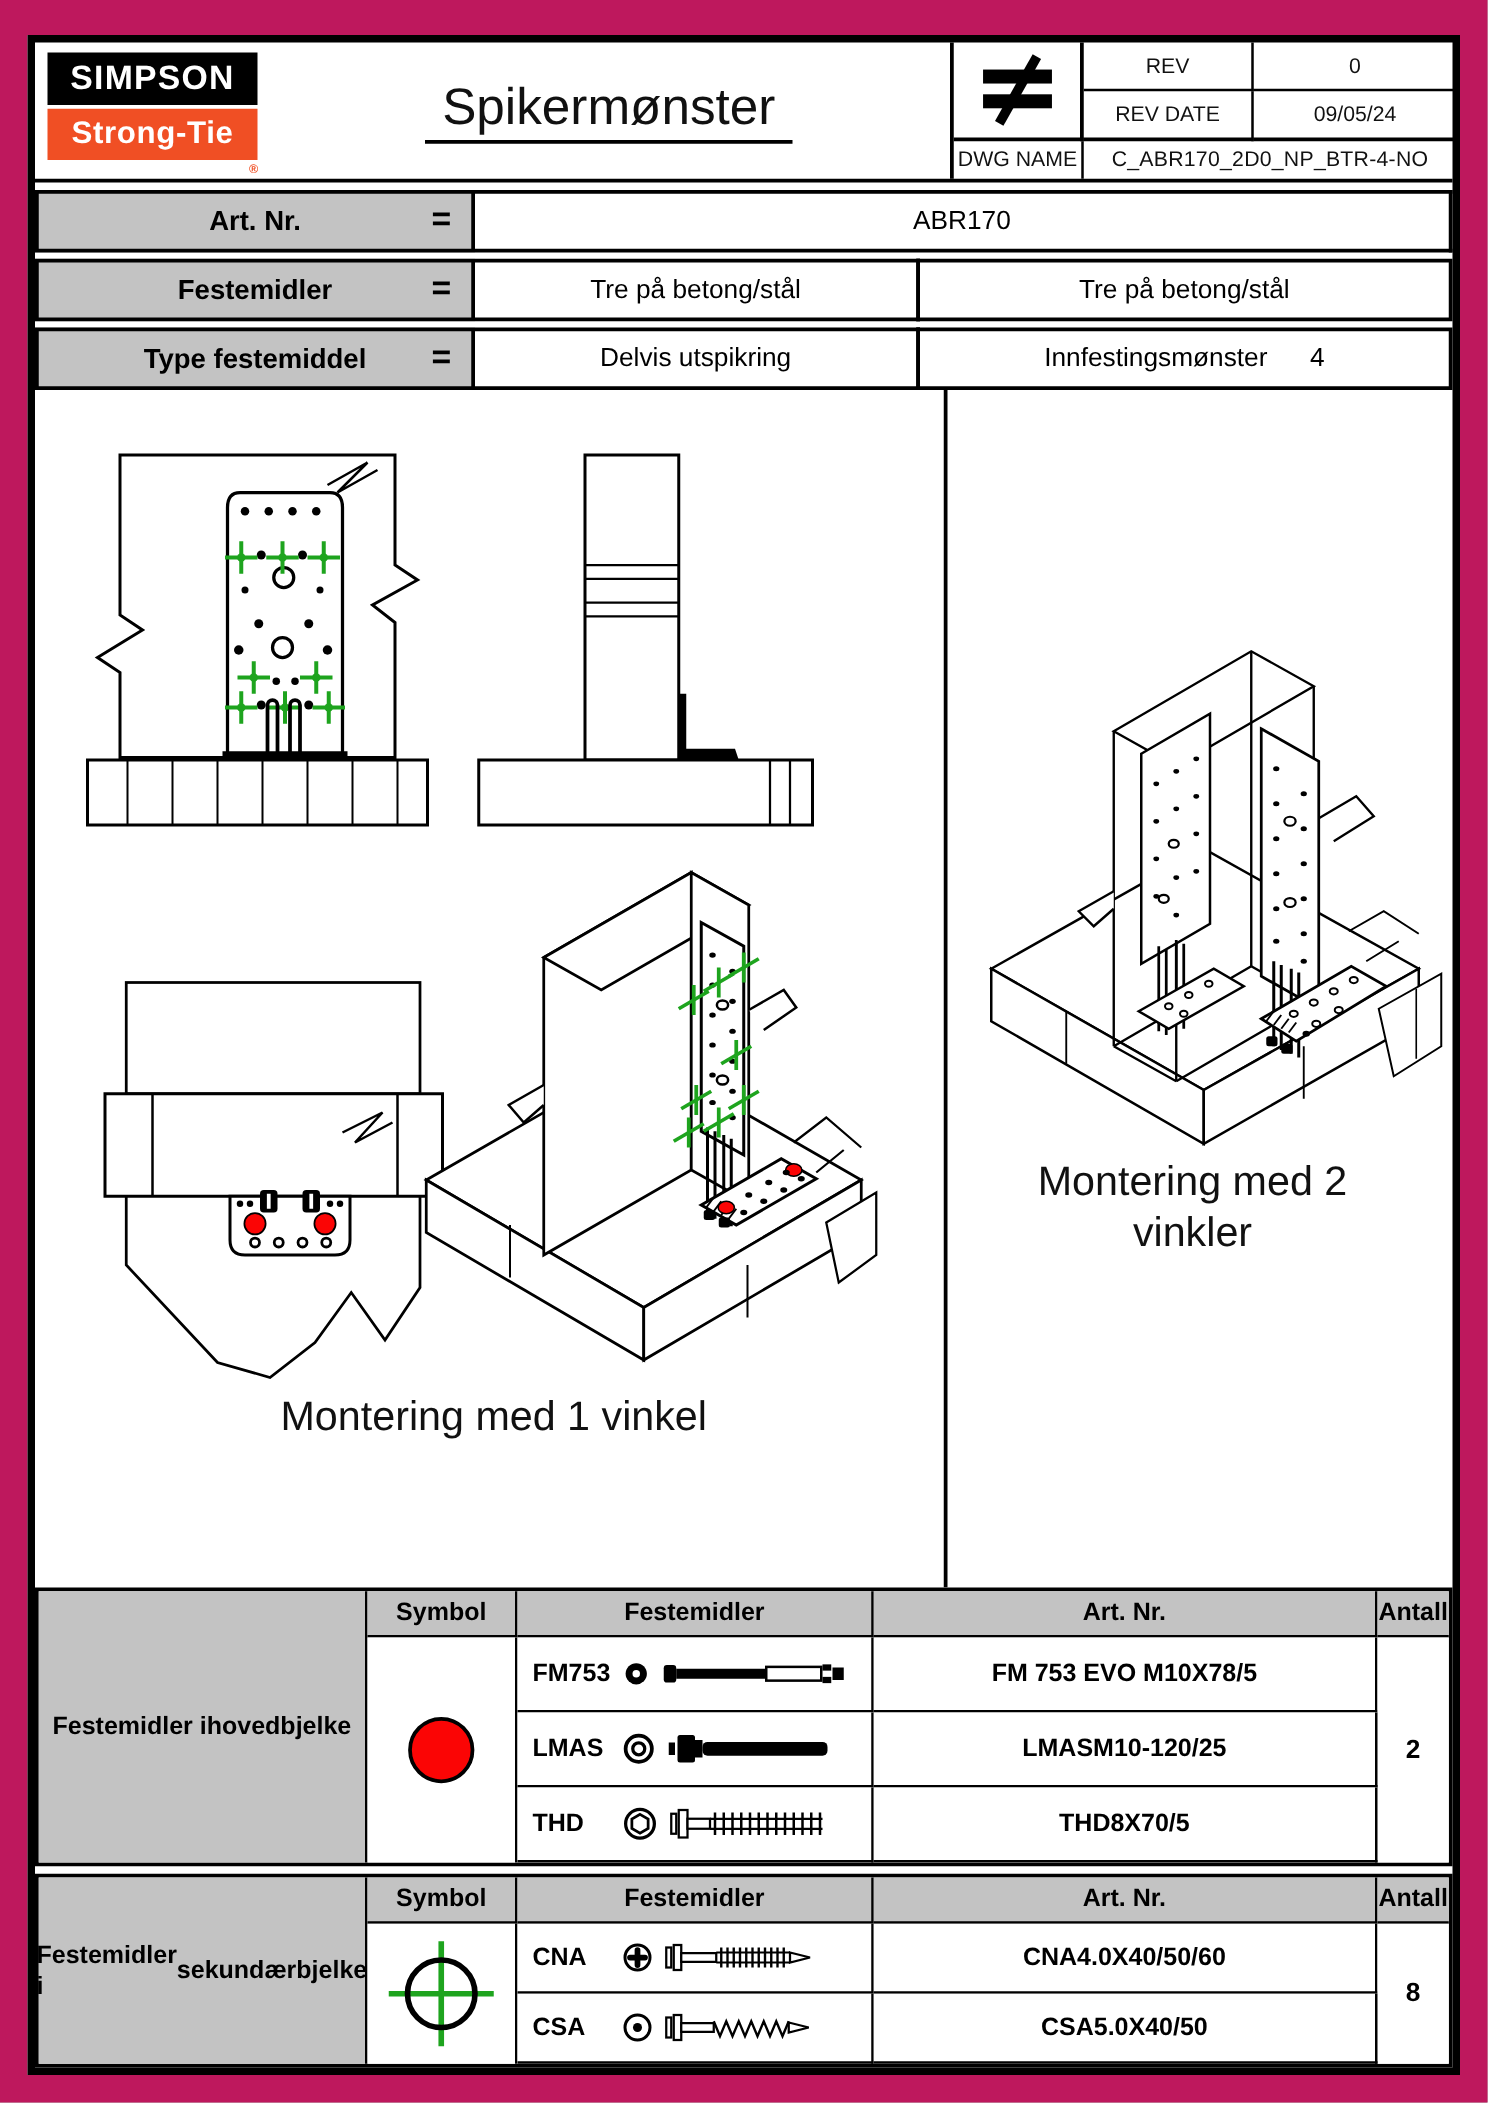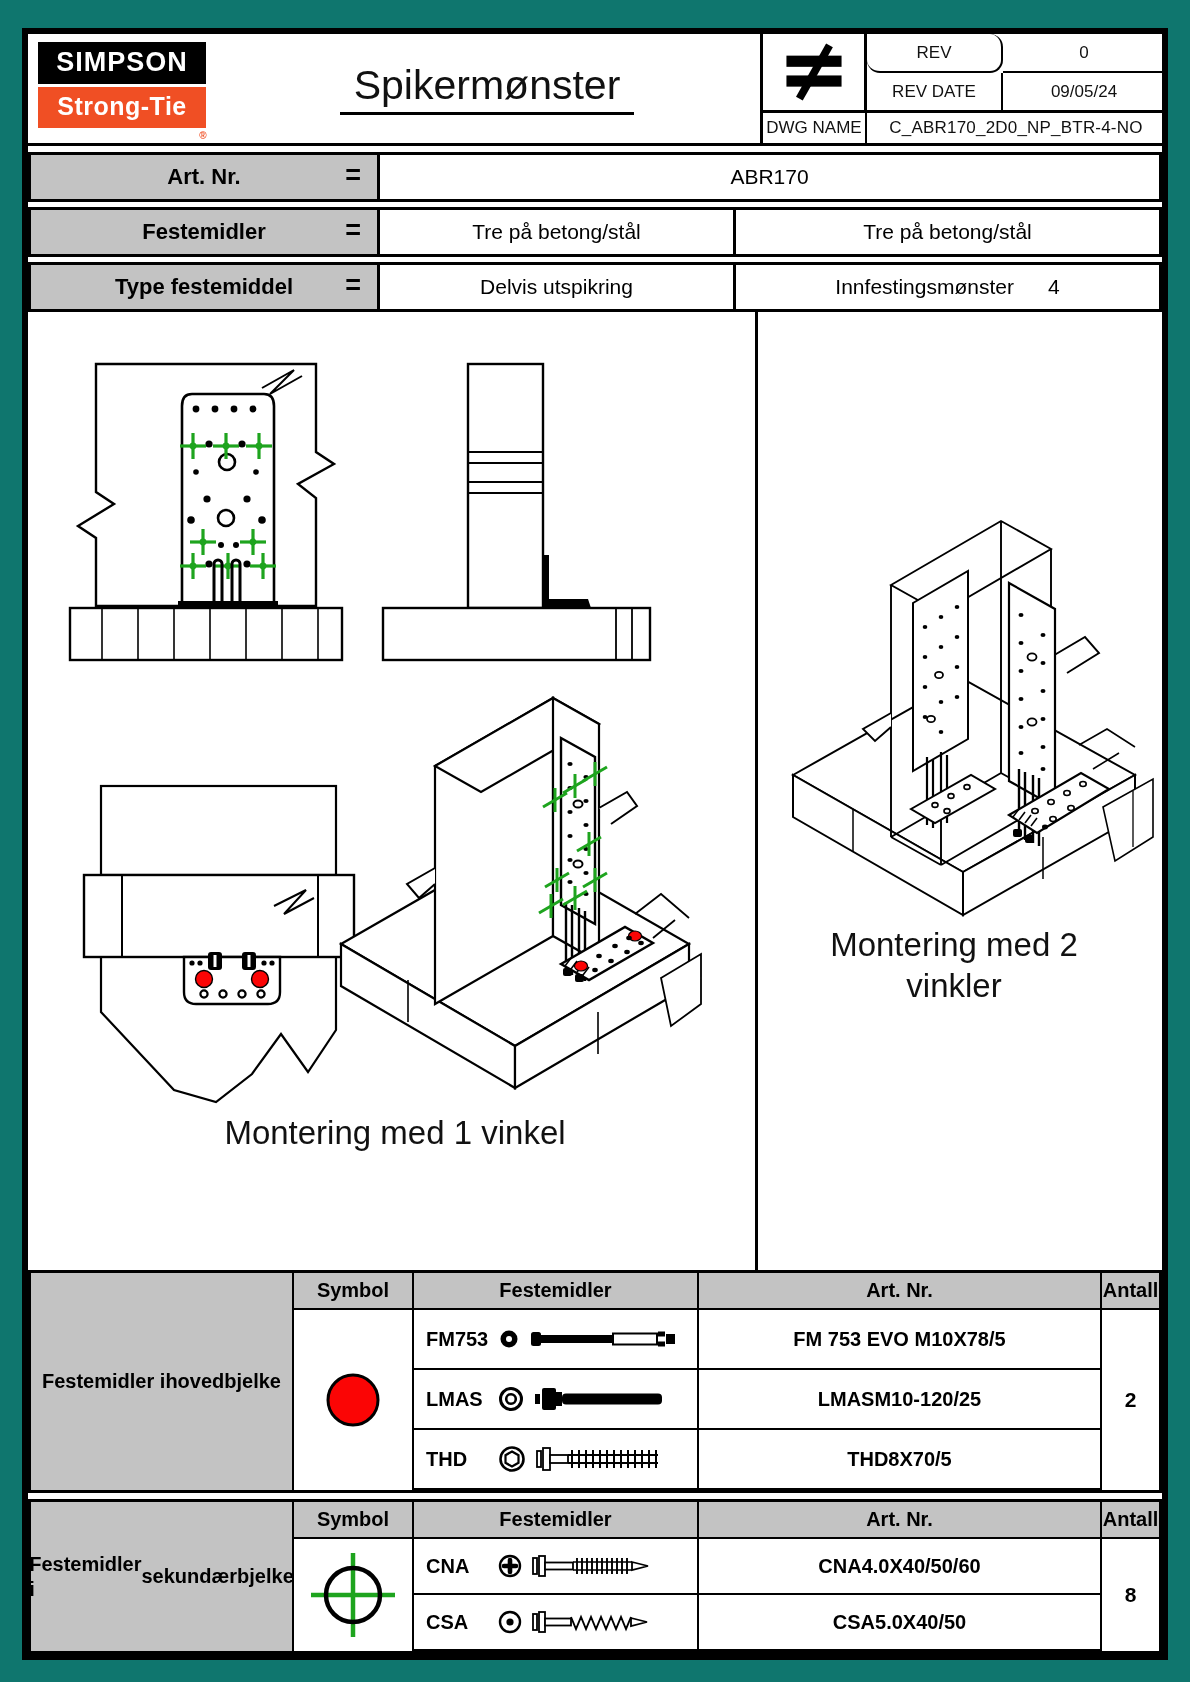--- a/index.html
+++ b/index.html
@@ -1,35 +1,35 @@
 <!DOCTYPE html>
 <html><head>
 <meta charset="utf-8">
 <style>
   * { margin:0; padding:0; box-sizing:border-box; }
   body { font-family:"Liberation Sans", sans-serif; background:#888; }
-  .page { width:1190px; height:1682px; background:#0f766e; position:relative; margin:0 auto; }
+  .page { width:1190px; height:1682px; background:#be185d; position:relative; margin:0 auto; }
   .sheet { position:absolute; left:22px; top:28px; right:22px; bottom:22px;
            border:6px solid #000; background:#fff; display:flex; flex-direction:column; }
 
   
   .header { height:112px; border-bottom:3px solid #000; display:flex; align-items:stretch; flex:none; }
   .logo { width:186px; padding:8px 8px 6px 10px; }
   .logo-black { background:#000; color:#fff; font-weight:bold; font-size:27px; text-align:center;
                 padding:5px 0 6px; letter-spacing:1px; }
   .logo-orange { background:#f04f24; color:#fff; font-weight:bold; font-size:25px; text-align:center;
                  padding:5px 0 7px; margin-top:3px; position:relative; letter-spacing:0.5px; }
   .logo-reg { position:absolute; right:-1px; bottom:-13px; font-size:10px; color:#f04f24; }
   .title-zone { flex:1; display:flex; align-items:center; justify-content:center; }
   .title { font-size:41px; color:#111; border-bottom:3px solid #000; padding:0 14px 3px; }
   .revblock { width:402px; border-left:3px solid #000; display:grid;
               grid-template-columns:104px 136px 162px; grid-template-rows:39px 40px 1fr; }
   .revblock > div { display:flex; align-items:center; justify-content:center; font-size:17px; color:#111; }
   .rb-sym   { grid-area:1/1/3/2; border-right:3px solid #000; border-bottom:3px solid #000; }
-  .rb-l1    { grid-area:1/2/2/3; border-right:2.5px solid #000; border-bottom:2.5px solid #000;border-radius:13px; }
+  .rb-l1    { grid-area:1/2/2/3; border-right:2.5px solid #000; border-bottom:2.5px solid #000; }
   .rb-v1    { grid-area:1/3/2/4; border-bottom:2.5px solid #000; font-size:18px; }
   .rb-l2    { grid-area:2/2/3/3; border-right:2.5px solid #000; border-bottom:3px solid #000; }
   .rb-v2    { grid-area:2/3/3/4; border-bottom:3px solid #000; font-size:18px; }
   .rb-l3    { grid-area:3/1/4/2; border-right:2.5px solid #000; font-size:15px; }
   .rb-v3    { grid-area:3/2/4/4; font-size:14.5px; letter-spacing:0.2px; }
 
   
   .info { margin-top:6px; display:flex; flex-direction:column; gap:5px; flex:none; }
   .irow { display:flex; height:50px; }
   .ilabel { width:352px; background:#c3c3c3; border:3px solid #000; position:relative;

